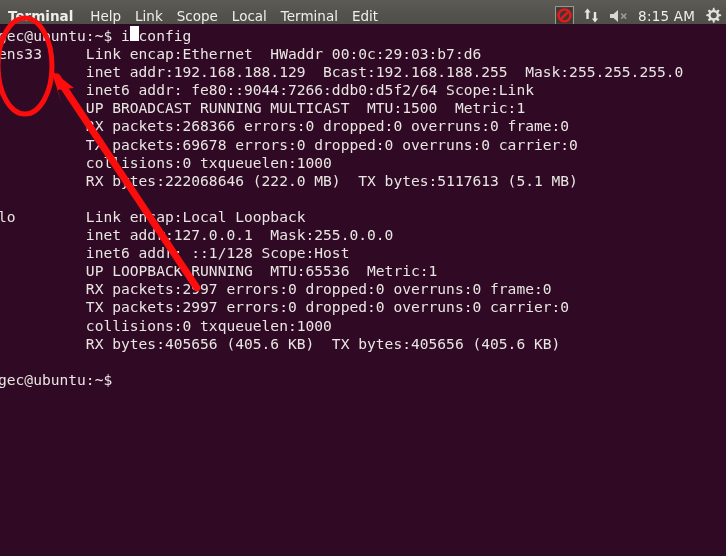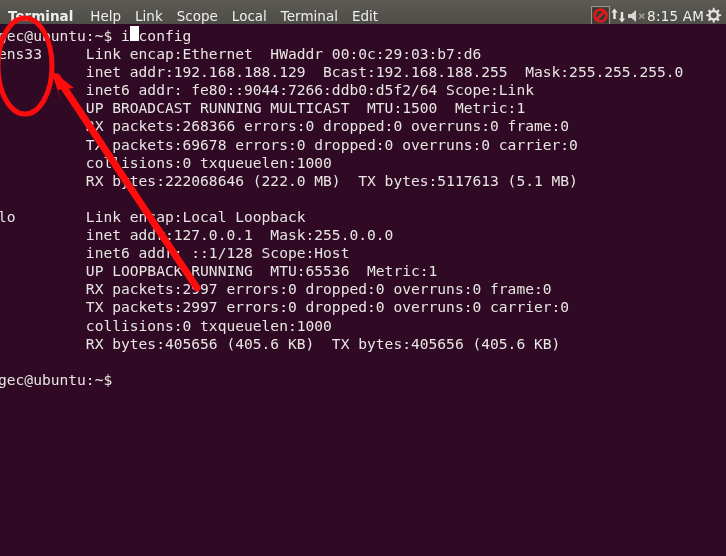--- a/index.html
+++ b/index.html
@@ -50,20 +50,21 @@
     font-weight: bold;
     padding-left: 4px;
     padding-right: 10px;
   }
   #menubar-right {
     margin-left: auto;
     display: flex;
     align-items: center;
     height: 100%;
     padding-right: 4px;
+    gap: 9px;
   }
   .tray-icon {
     display: flex;
     align-items: center;
     justify-content: center;
     height: 24px;
   }
   #clock {
     font-family: "DejaVu Sans", "Liberation Sans", sans-serif;
     font-size: 13.5px;

